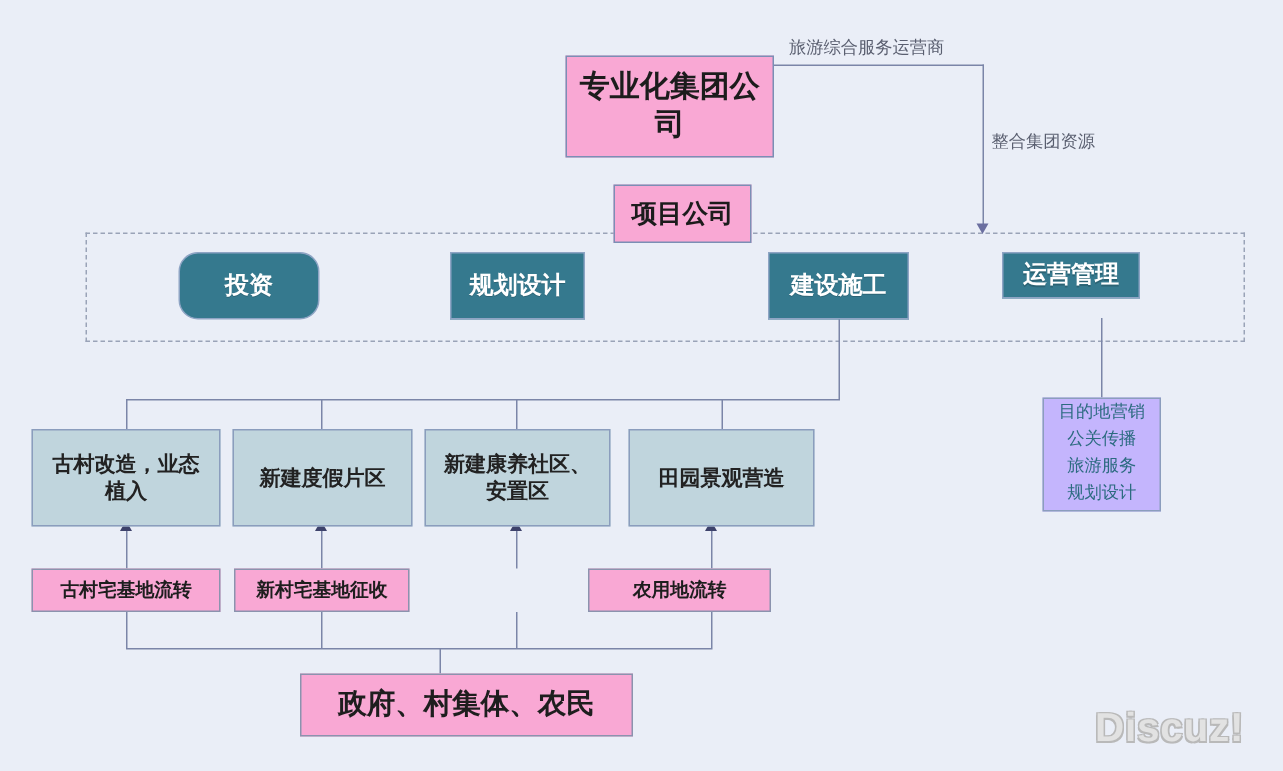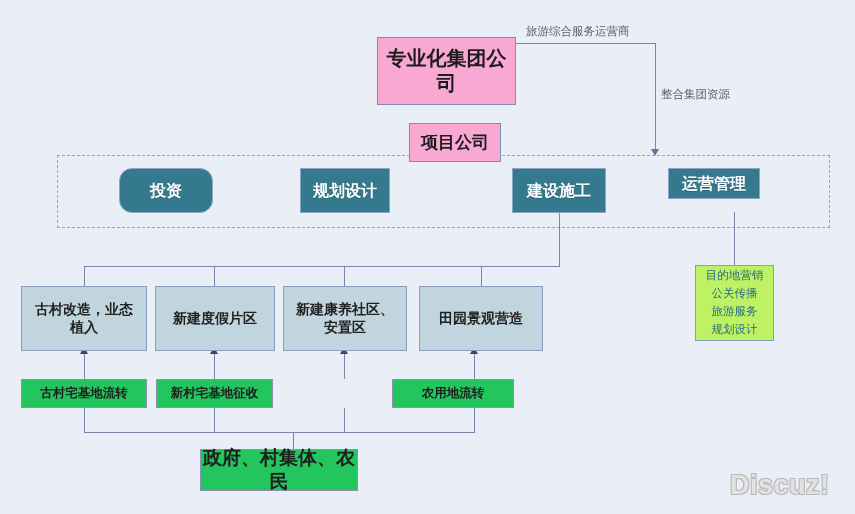--- a/index.html
+++ b/index.html
@@ -41,29 +41,29 @@
   
   .n-pale{
     background:#c0d5dd;
     border:1px solid #8b9dbd;
     color:#222;
     font-weight:bold;
     font-size:14px;
   }
   
   .n-gray{
-    background:#22c55e;
+    background:#f9a8d4;
     border:1px solid #8b93ae;
     color:#1e1e1e;
     font-weight:bold;
     font-size:12.5px;
   }
   
   .n-ops{
-    background:#bef264;
+    background:#c4b5fd;
     border:1px solid #8b9dbd;
     color:#2c6b80;
     font-size:11.5px;
     font-weight:normal;
     flex-direction:column;
     justify-content:center;
     line-height:1.55;
   }
 
   
@@ -174,21 +174,21 @@
 
   <div class="node n-pale" style="left:21px;top:286px;width:126px;height:65px;padding:0 10px;">古村改造，业态植入</div>
   <div class="node n-pale" style="left:155px;top:286px;width:120px;height:65px;padding:0 8px;">新建度假片区</div>
   <div class="node n-pale" style="left:283px;top:286px;width:124px;height:65px;padding:0 8px;">新建康养社区、安置区</div>
   <div class="node n-pale" style="left:419px;top:286px;width:124px;height:65px;padding:0 8px;">田园景观营造</div>
 
   <div class="node n-gray" style="left:21px;top:379px;width:126px;height:29px;">古村宅基地流转</div>
   <div class="node n-gray" style="left:156px;top:379px;width:117px;height:29px;">新村宅基地征收</div>
   <div class="node n-gray" style="left:392px;top:379px;width:122px;height:29px;">农用地流转</div>
 
-  <div class="node n-gray" style="left:200px;top:449px;width:158px;height:42px;font-size:19px;">政府、村集体、农民</div>
+  <div class="node n-gray" style="left:200px;top:449px;width:222px;height:42px;font-size:19px;">政府、村集体、农民</div>
 
   <div class="node n-ops" style="left:695px;top:265px;width:79px;height:76px;">
     <span>目的地营销</span>
     <span>公关传播</span>
     <span>旅游服务</span>
     <span>规划设计</span>
   </div>
 
   <div id="watermark" style="left:730px;top:470px;">Discuz!</div>
 

